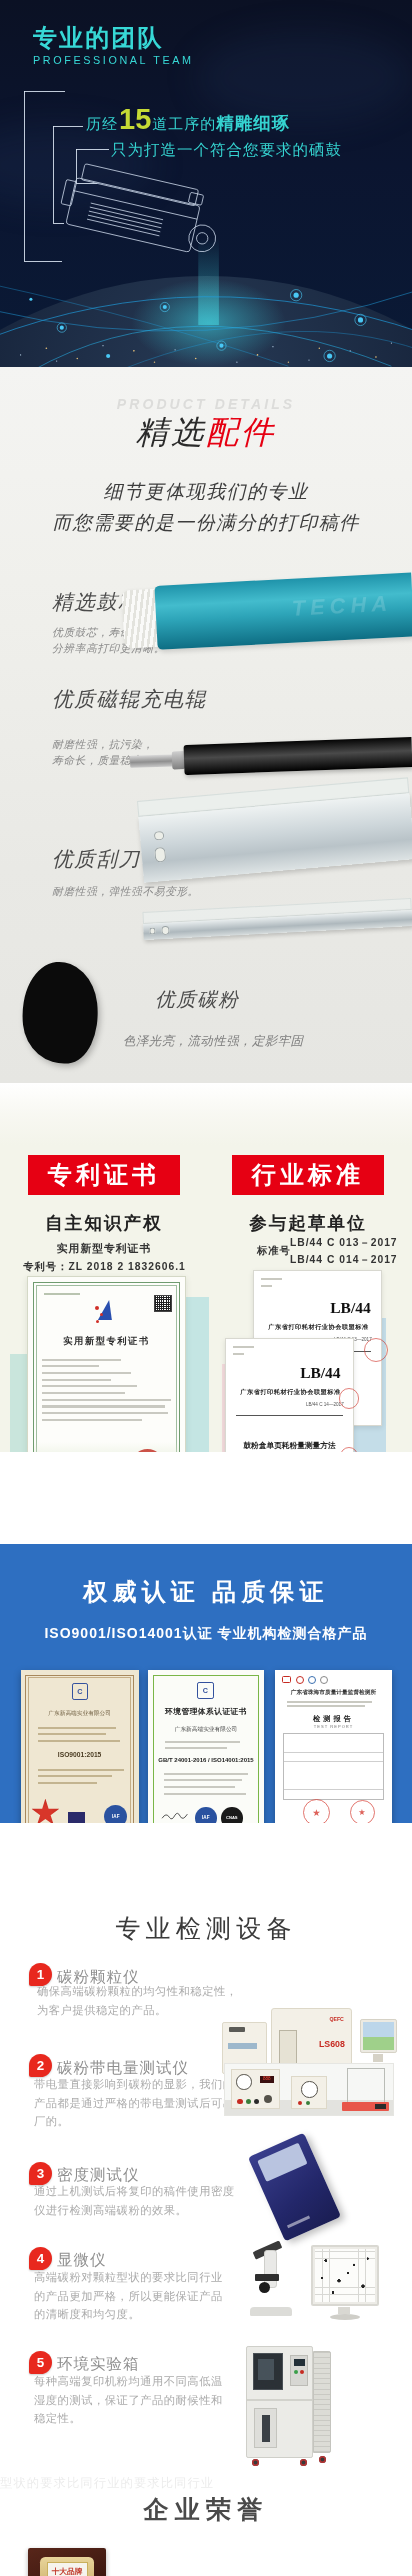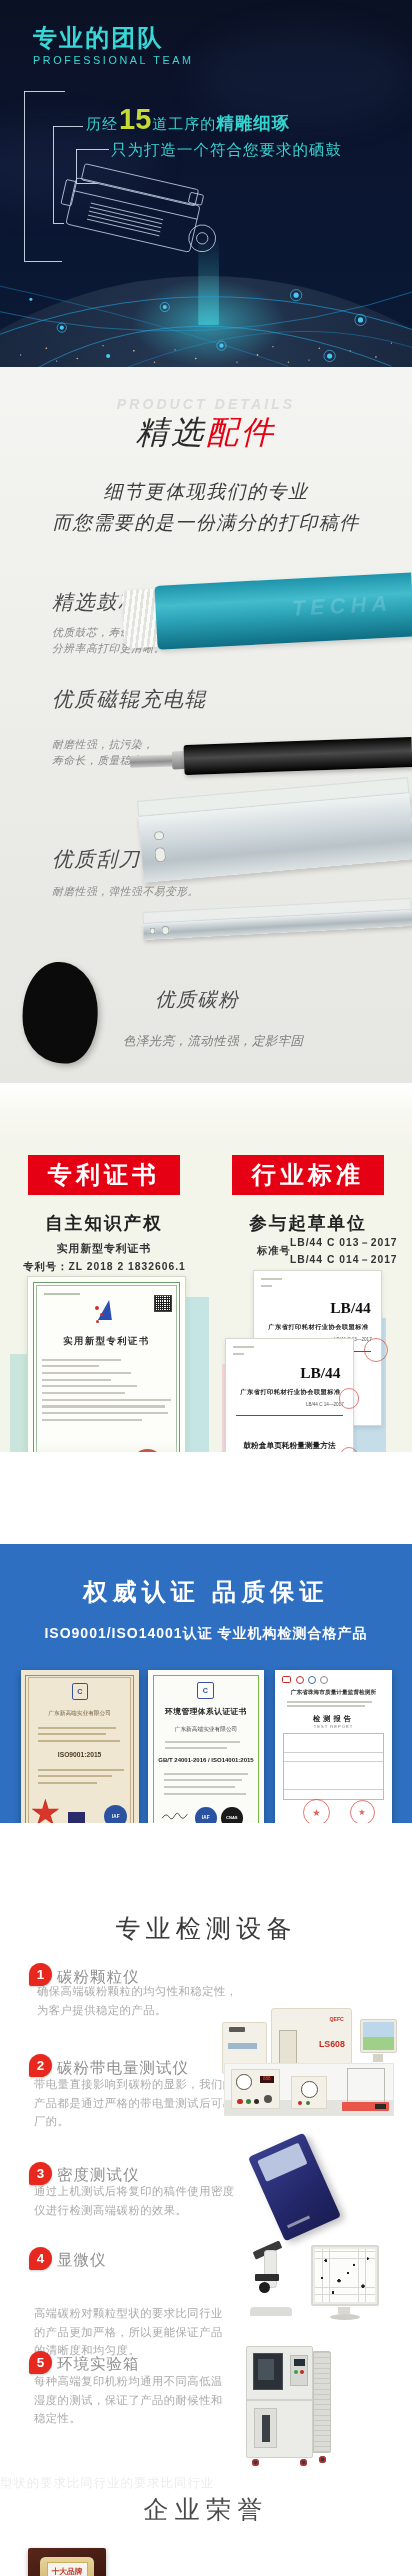--- a/index.html
+++ b/index.html
@@ -77,21 +77,21 @@
   #equip{top:1873px;height:600px;background:#ffffff;}
   .eq-title{width:100%;text-align:center;font-size:25px;color:#3a3a3a;font-weight:300;letter-spacing:5.2px;}
   .pin{width:23px;height:23px;background:#e8281e;border-radius:50% 50% 50% 2.1px;color:#fff;font-size:13.4px;font-weight:bold;
        display:flex;align-items:center;justify-content:center;box-shadow:0 1px 2.1px rgba(0,0,0,.2);}
   .eq-h{font-size:15.5px;color:#8f8f8f;letter-spacing:1px;}
   .eq-d{font-size:11.3px;color:#ababab;letter-spacing:0.5px;line-height:18.5px;}
   .machine{background:#f3f0e7;border:0.5px solid #ddd8c8;}
 
   
   #honors{top:2473px;height:309px;background:#ffffff;}
-  .big-gray{width:100%;text-align:center;font-size:25px;color:#4a4a4a;font-weight:400;letter-spacing:6.2px;}
+  .big-gray{width:100%;text-align:center;font-size:25px;color:#4a4a4a;font-weight:700;letter-spacing:6.2px;}
   .ghost{color:#000;opacity:.08;font-size:12.4px;letter-spacing:1px;white-space:nowrap;}
   .plaque{background:linear-gradient(160deg,#58261a,#2e100a 70%);border-radius:2.1px;box-shadow:0 2.1px 5.2px rgba(0,0,0,.3);position:relative;}
   .shield{position:absolute;left:50%;transform:translateX(-50%);background:linear-gradient(180deg,#e8d49a,#b08c3e);
           border-radius:5.2px 5.2px 40% 40%;}
 </style>
 </head>
 <body>
 
 <div class="page">
 
@@ -462,21 +462,21 @@
       <div>仪进行检测高端碳粉的效果。</div>
     </div>
     <div class="abs" style="left:264px;top:268px;width:61px;height:92px;transform:rotate(-24deg);border-radius:4.1px;
          background:linear-gradient(160deg,#3a3f8e 0%,#23276a 60%,#1a1d52 100%);box-shadow:3.1px 4.1px 7.2px rgba(0,0,0,.25);">
       <div style="position:absolute;left:7.2px;top:7.2px;width:45px;height:23px;background:#b9c4e0;border-radius:2.1px;"></div>
       <div style="position:absolute;left:8.2px;bottom:11.3px;width:24px;height:3.1px;background:rgba(255,255,255,.5);"></div>
     </div>
 
     <div class="abs pin" style="left:29px;top:374px;">4</div>
     <div class="abs eq-h" style="left:57px;top:377px;">显微仪</div>
-    <div class="abs eq-d" style="left:34px;top:395px;margin-top:36px;">
+    <div class="abs eq-d" style="left:34px;top:395px;">
       <div>高端碳粉对颗粒型状的要求比同行业</div>
       <div>的产品更加严格，所以更能保证产品</div>
       <div>的清晰度和均匀度。</div>
     </div>
     <div class="abs" style="left:234px;top:368px;width:160px;height:82px;">
       <div class="abs" style="left:18.5px;top:5.2px;width:29px;height:8.2px;background:#3a3a3a;border-radius:1.5px;transform:rotate(-24deg);"></div>
       <div class="abs" style="left:30px;top:9.3px;width:13.4px;height:38px;background:#e9e9e7;border:0.5px solid #cfcfcb;border-radius:3.1px;"></div>
       <div class="abs" style="left:20.6px;top:33px;width:24px;height:7.2px;background:#2e2e2e;border-radius:1px;"></div>
       <div class="abs" style="left:25px;top:41px;width:11.3px;height:11.3px;background:#1d1d1d;border-radius:50%;"></div>
       <div class="abs" style="left:15.5px;top:66px;width:42px;height:9.3px;background:#dcdcd8;border-radius:4.1px 4.1px 1.5px 1.5px;"></div>

